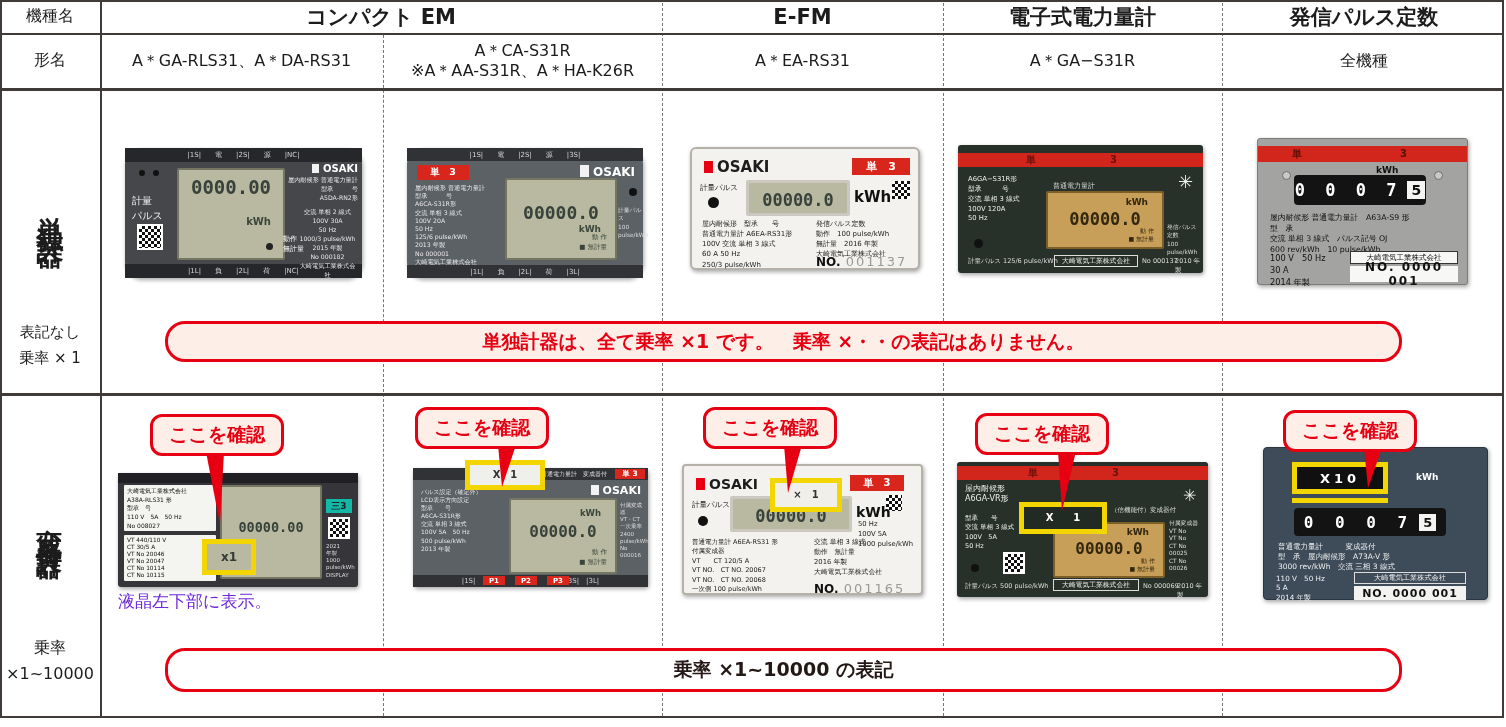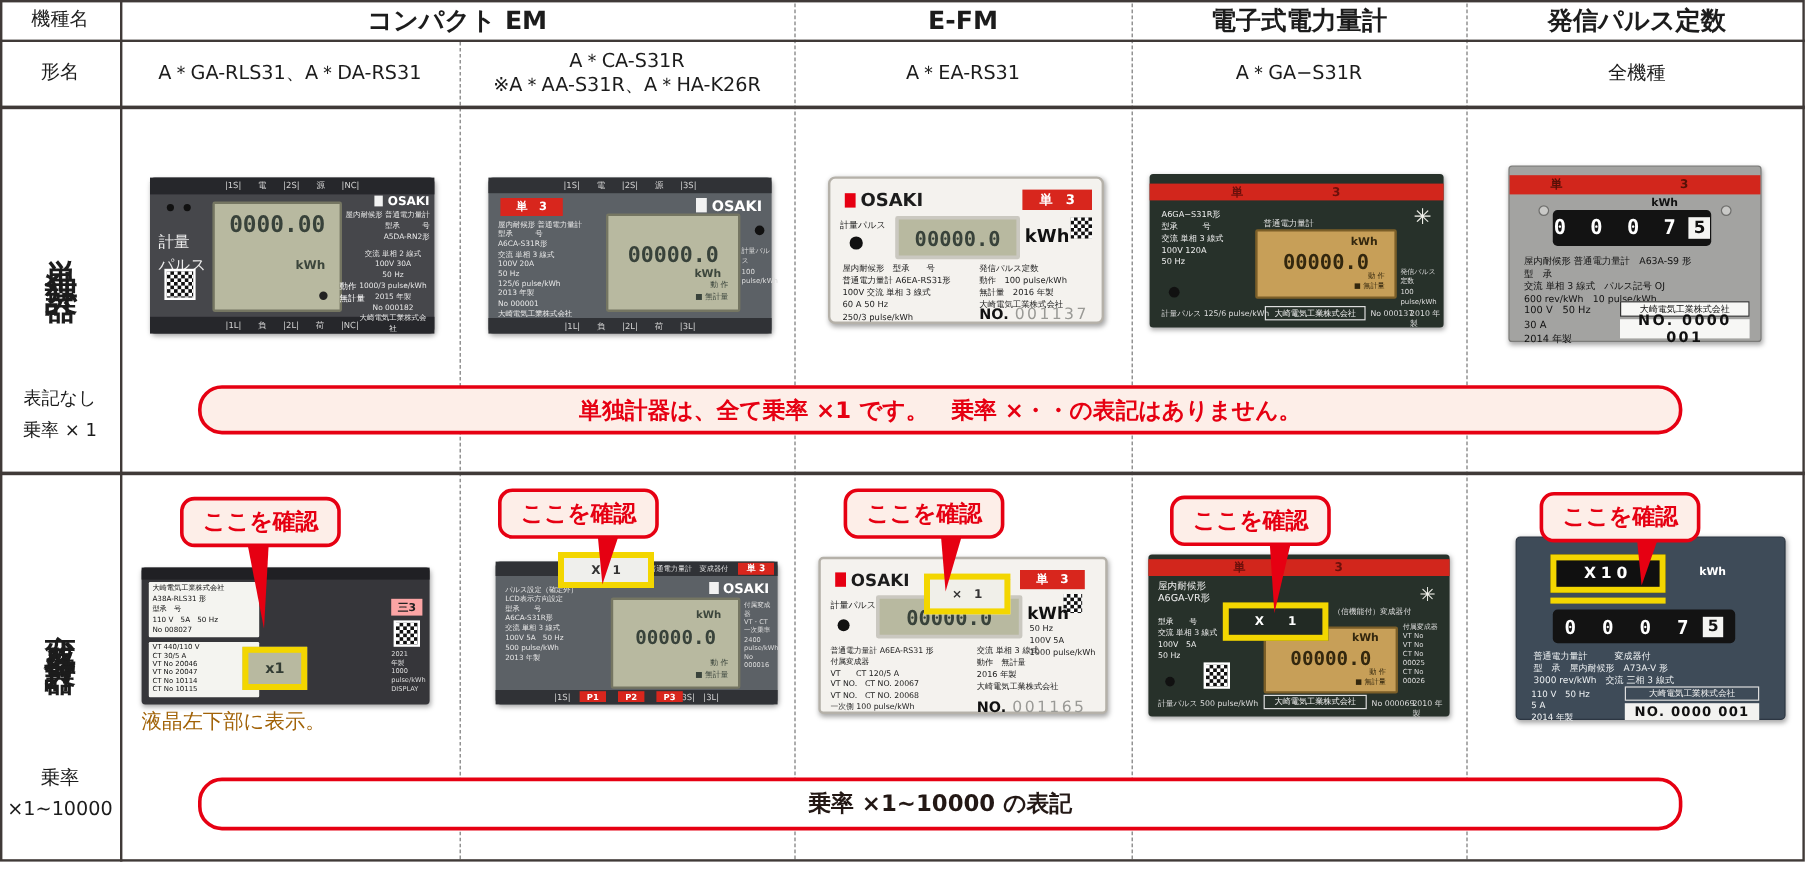--- a/index.html
+++ b/index.html
@@ -20,21 +20,21 @@
   .sidenote { font-size:15px; z-index:3; }
   
   .banner { position:absolute; border:3px solid #e60012; border-radius:20px; display:flex; align-items:center; justify-content:center; font-weight:bold; font-size:19px; z-index:6; }
   .banner.pink { background:#fdeee8; color:#e60012; }
   .banner.white { background:#ffffff; color:#231815; }
   
   .callout { position:absolute; z-index:8; }
   .callout .bubble { position:relative; z-index:2; border:3px solid #e60012; background:#fdeee8; border-radius:12px; color:#e60012; font-weight:bold; font-size:19px; padding:5px 16px; white-space:nowrap; }
   .callout .tail { position:absolute; top:100%; margin-top:-4px; width:0; height:0; z-index:1; }
   
-  .meter { position:absolute; z-index:4; border-radius:4px; box-shadow:1px 2px 4px rgba(0,0,0,.35); }
+  .meter { position:absolute; z-index:4; border-radius:16px; box-shadow:1px 2px 4px rgba(0,0,0,.35); }
   .tiny { white-space:pre-line; line-height:1.45; }
   .lcd { position:absolute; background:#b8b9a0; border:2px solid #757662; border-radius:2px; }
   .lcd.amber { background:#c79f58; border-color:#7c5f28; }
   .digits { font-family:"DejaVu Sans Mono","Liberation Mono",monospace; font-weight:bold; color:#38423a; white-space:nowrap; }
   .amber .digits, .digits.amber-d { color:#33270e; }
   .strip { position:absolute; left:0; background:#26272b; color:#d5d5d5; font-size:7px; display:flex; align-items:center; justify-content:center; white-space:nowrap; }
   .badge-red { position:absolute; background:#d8261d; color:#fff; font-weight:bold; display:flex; align-items:center; justify-content:center; }
   .band { position:absolute; left:0; background:#d2261c; color:#6b100b; font-weight:bold; display:flex; align-items:center; justify-content:center; }
   .ybox { position:absolute; border:5px solid #f3d600; z-index:6; display:flex; align-items:center; justify-content:center; font-weight:bold; }
   .qr { position:absolute; background:conic-gradient(#111 25%,#fff 0 50%,#111 0 75%,#fff 0) 0 0/6px 6px; border:2px solid #fff; }
@@ -81,21 +81,21 @@
   <div class="abs center vtitle" style="left:0;top:120px;width:100px;height:185px;">単独計器</div>
   <div class="abs center sidenote" style="left:0;top:322px;width:100px;height:20px;">表記なし</div>
   <div class="abs center sidenote" style="left:0;top:348px;width:100px;height:20px;">乗率 × 1</div>
   <div class="banner pink" style="left:165px;top:321px;width:1237px;height:41px;">単独計器は、全て乗率 ×1 です。　乗率 ×・・の表記はありません。</div>
 
   <div class="meter" style="left:125px;top:148px;width:237px;height:130px;background:#46474b;">
     <div class="strip" style="top:0;width:237px;height:14px;">|1S|　　電　　|2S|　　源　　|NC|</div>
     <div class="strip" style="top:116px;width:237px;height:14px;">|1L|　　負　　|2L|　　荷　　|NC|</div>
     <div class="dot" style="left:14px;top:22px;width:6px;height:6px;"></div>
     <div class="dot" style="left:28px;top:22px;width:6px;height:6px;"></div>
-    <div class="abs tiny" style="left:7px;top:46px;font-size:13px;color:#eee;">計量
+    <div class="abs tiny" style="left:7px;top:46px;font-size:10px;color:#eee;">計量
 パルス</div>
     <div class="qr" style="left:12px;top:76px;width:26px;height:26px;"></div>
     <div class="lcd" style="left:52px;top:20px;width:108px;height:92px;">
       <div class="abs digits" style="left:0;top:6px;width:104px;text-align:center;font-size:19px;">0000.00</div>
       <div class="abs" style="right:12px;top:46px;font-size:10px;font-weight:bold;color:#3c463c;">kWh</div>
       <div class="dot" style="right:10px;bottom:8px;width:7px;height:7px;background:#222;"></div>
     </div>
     <div class="abs tiny" style="left:158px;top:86px;font-size:7px;color:#fff;">動作
 無計量</div>
     <div class="abs" style="left:160px;top:15px;width:73px;text-align:right;color:#fff;font-weight:bold;font-size:10px;"><span class="osaki-block w" style="width:7px;height:9px;"></span><span>OSAKI</span></div>
@@ -205,21 +205,21 @@
 30 A
 2014 年製</div>
     <div class="abs center" style="left:92px;top:112px;width:108px;height:13px;background:#f7f7f5;border:1px solid #333;font-size:7.5px;color:#111;">大崎電気工業株式会社</div>
     <div class="abs center" style="left:92px;top:127px;width:108px;height:16px;background:#f7f7f5;font-weight:bold;font-size:12px;letter-spacing:2px;color:#111;">NO. 0000 001</div>
   </div>
 
   <div class="abs center vtitle" style="left:0;top:425px;width:100px;height:195px;letter-spacing:5px;font-size:26px;">変成器付計器</div>
   <div class="abs center sidenote" style="left:0;top:638px;width:100px;height:20px;font-size:16px;">乗率</div>
   <div class="abs center sidenote" style="left:0;top:663px;width:100px;height:20px;font-size:16px;">×1~10000</div>
   <div class="banner white" style="left:165px;top:648px;width:1237px;height:44px;">乗率 ×1~10000 の表記</div>
-  <div class="abs" style="left:118px;top:590px;font-size:17px;color:#a16207;z-index:5;">液晶左下部に表示。</div>
+  <div class="abs" style="left:118px;top:590px;font-size:17px;color:#6d28d9;z-index:5;">液晶左下部に表示。</div>
 
   <div class="callout" style="left:150px;top:414px;">
     <div class="bubble">ここを確認</div>
     <div class="tail" style="left:42%;border-left:14px solid transparent;border-right:4px solid transparent;border-top:72px solid #e60012;"></div>
   </div>
   <div class="callout" style="left:415px;top:407px;">
     <div class="bubble">ここを確認</div>
     <div class="tail" style="left:62%;border-left:4px solid transparent;border-right:14px solid transparent;border-top:42px solid #e60012;"></div>
   </div>
   <div class="callout" style="left:703px;top:407px;">
@@ -241,22 +241,25 @@
 A38A-RLS31 形
 型承　号
 110 V　5A　50 Hz
 No 008027</div>
     <div class="panel tiny" style="left:6px;top:62px;width:92px;height:46px;font-size:5.8px;line-height:1.22;">VT 440/110 V
 CT 30/5 A
 VT No 20046
 VT No 20047
 CT No 10114
 CT No 10115</div>
+    <div class="lcd" style="left:102px;top:12px;width:102px;height:94px;">
+      <div class="abs digits" style="left:0;top:32px;width:98px;text-align:center;font-size:13.5px;">00000.00</div>
+    </div>
     <div class="ybox" style="left:84px;top:66px;width:54px;height:36px;background:#b8b9a0;font-size:12px;color:#323c34;">x1</div>
-    <div class="abs center" style="left:208px;top:26px;width:26px;height:14px;background:#fca5a5;color:#222;font-weight:bold;font-size:9px;">三3</div>
+    <div class="abs center" style="left:208px;top:26px;width:26px;height:14px;background:#14b8a6;color:#222;font-weight:bold;font-size:9px;">三3</div>
     <div class="qr" style="left:210px;top:44px;width:22px;height:22px;"></div>
     <div class="abs tiny" style="left:208px;top:70px;width:30px;font-size:5.5px;color:#ddd;line-height:1.3;">2021
 年製
 1000
 pulse/kWh
 DISPLAY</div>
   </div>
 
   <div class="meter" style="left:413px;top:468px;width:235px;height:119px;background:#5c6166;border-radius:4px;">
     <div class="strip" style="top:0;width:235px;height:12px;background:#303236;"></div>

